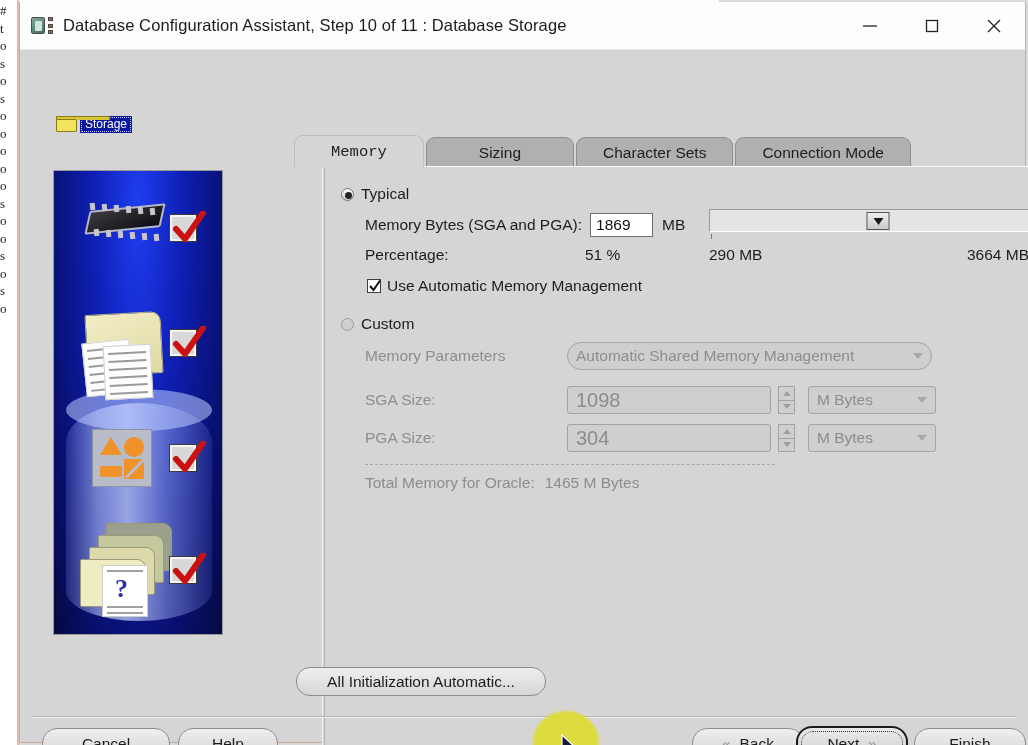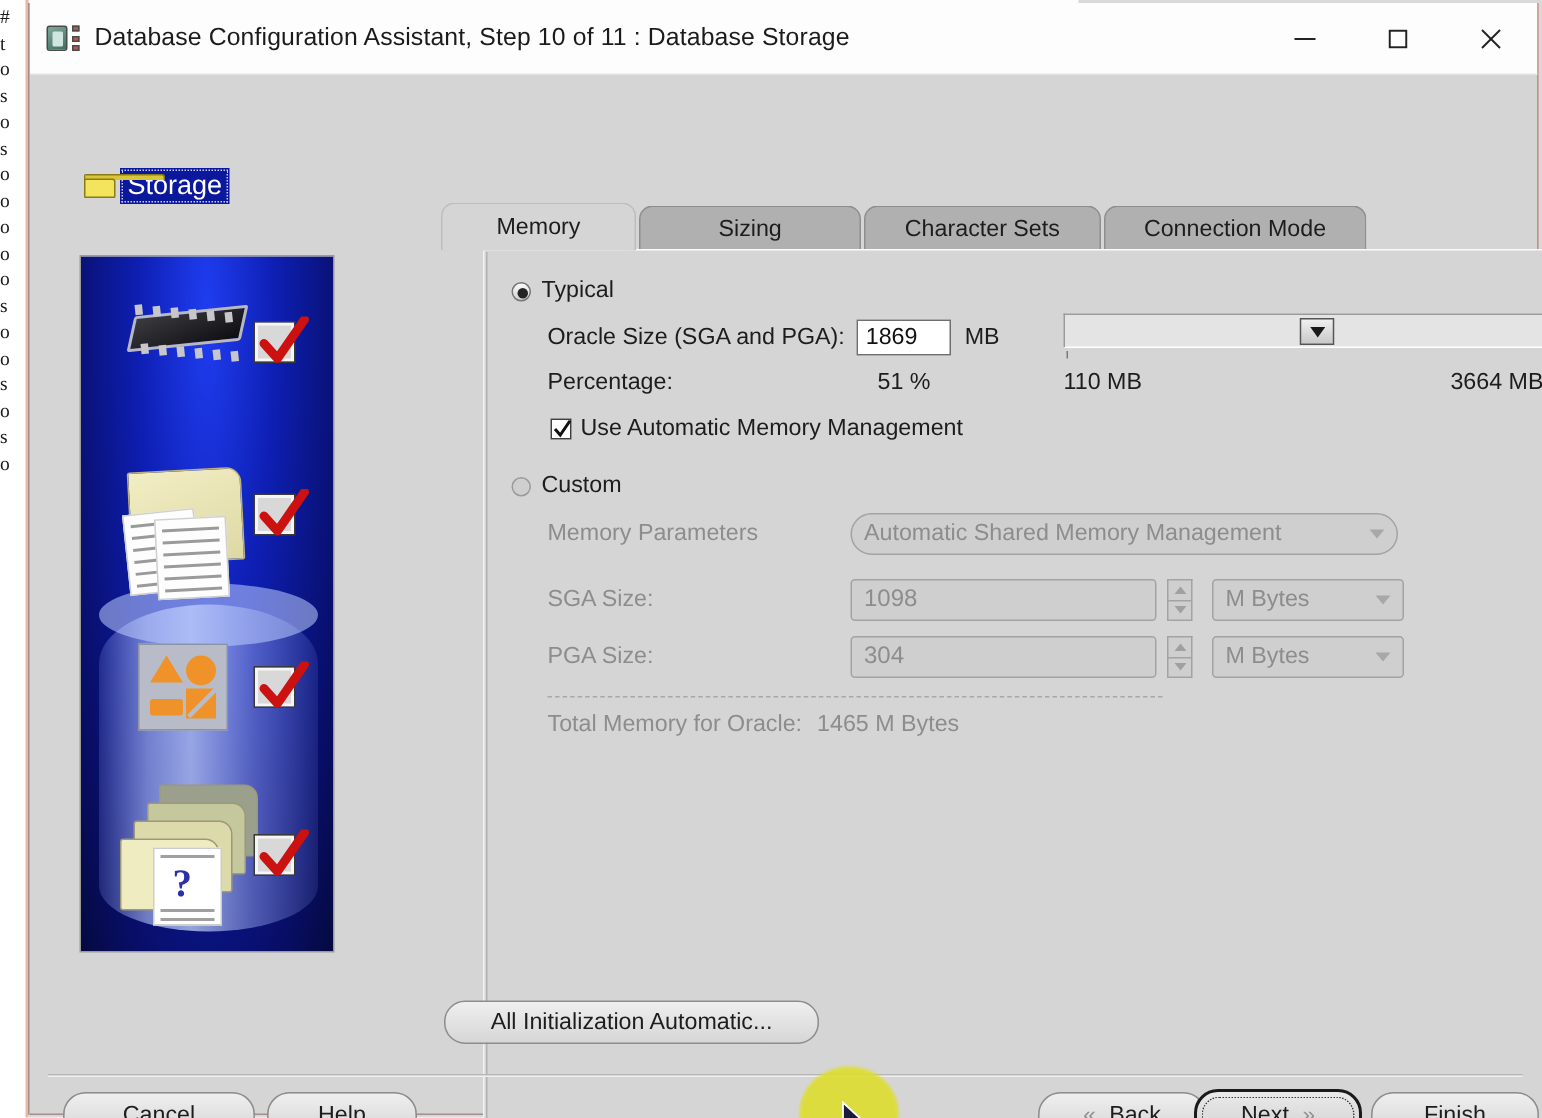--- a/index.html
+++ b/index.html
@@ -150,21 +150,21 @@
   #folder-icon .body {
     position: absolute; left: 0; top: 3px;
     width: 21px; height: 13px;
     background: #f2e45c;
     border: 1px solid #8a7c12;
     border-radius: 0 2px 1px 1px;
   }
   #tree-label {
     background: #0b189c;
     color: #ffffff;
-    font-size: 18px;
+    font-size: 12px;
     padding: 1px 5px 2px 5px;
     outline: 1px dotted #c9c9ff;
     outline-offset: -2px;
     white-space: nowrap;
   }
 
   
   #illus {
     position: absolute;
     left: 33px; top: 120px;
@@ -346,20 +346,21 @@
     font-size: 15.5px;
     color: #1d1d1d;
     white-space: nowrap;
   }
   .tab.active {
     background: #d5d5d5;
     border-color: #bdbdbd;
     height: 32px;
     z-index: 3;
     padding: 0 36px;
+    font-family: Liberation Mono, monospace;
   }
   .tab.t-sizing { padding: 0 52px; }
 
   
   #tabpanel {
     position: absolute;
     left: 274px; top: 116px;
     width: 735px; height: 617px;
     background: #d5d5d5;
     border: 1px solid #f2f2f2;
@@ -504,21 +505,21 @@
   #pga-label { position: absolute; left: 42px; top: 262px; }
 
   .dimfield {
     position: absolute;
     width: 204px; height: 28px;
     background: #cfcfcf;
     border: 1px solid #a3a3a3;
     border-radius: 3px;
     display: flex; align-items: center;
     padding: 0 8px;
-    font-size: 16px;
+    font-size: 20px;
     color: #8d8d8d;
   }
   #sga-field { left: 244px; top: 219px; }
   #pga-field { left: 244px; top: 257px; }
 
   .spinner {
     position: absolute;
     width: 17px; height: 28px;
     display: flex; flex-direction: column;
   }
@@ -785,38 +786,38 @@
     </div>
 
     <div id="tabpanel">
 
       <div class="row" id="typical-row">
         <span class="radio on"></span>
         <span class="lbl">Typical</span>
       </div>
 
       <div class="row" id="memsize-row">
-        <span id="memsize-label">Oracle Size (SGA and PGA):</span>
+        <span id="memsize-label">Memory Bytes (SGA and PGA):</span>
         <input id="memsize-input" value="1869" style="">
         <span id="memsize-unit">MB</span>
       </div>
 
       <div class="row" id="pct-row">
         <span id="pct-label">Percentage:</span>
       </div>
       <div id="pct-value">51 %</div>
 
       <div id="slider-wrap">
         <div id="slider-track">
           <div id="slider-thumb" style="left: 51%;"></div>
         </div>
         <div class="tickmark" id="tick-min"></div>
         <div class="tickmark" id="tick-max"></div>
       </div>
-      <div id="slider-min">110 MB</div>
+      <div id="slider-min">290 MB</div>
       <div id="slider-max">3664 MB</div>
 
       <div class="row" id="amm-row">
         <span class="chk on">
           <svg width="14" height="14" viewBox="0 0 14 14">
               <path d="M2 7 L5.5 11 L12 1.5" stroke="#111" stroke-width="2" fill="none"></path>
             </svg>
         </span>
         <span class="lbl">Use Automatic Memory Management</span>
       </div>

